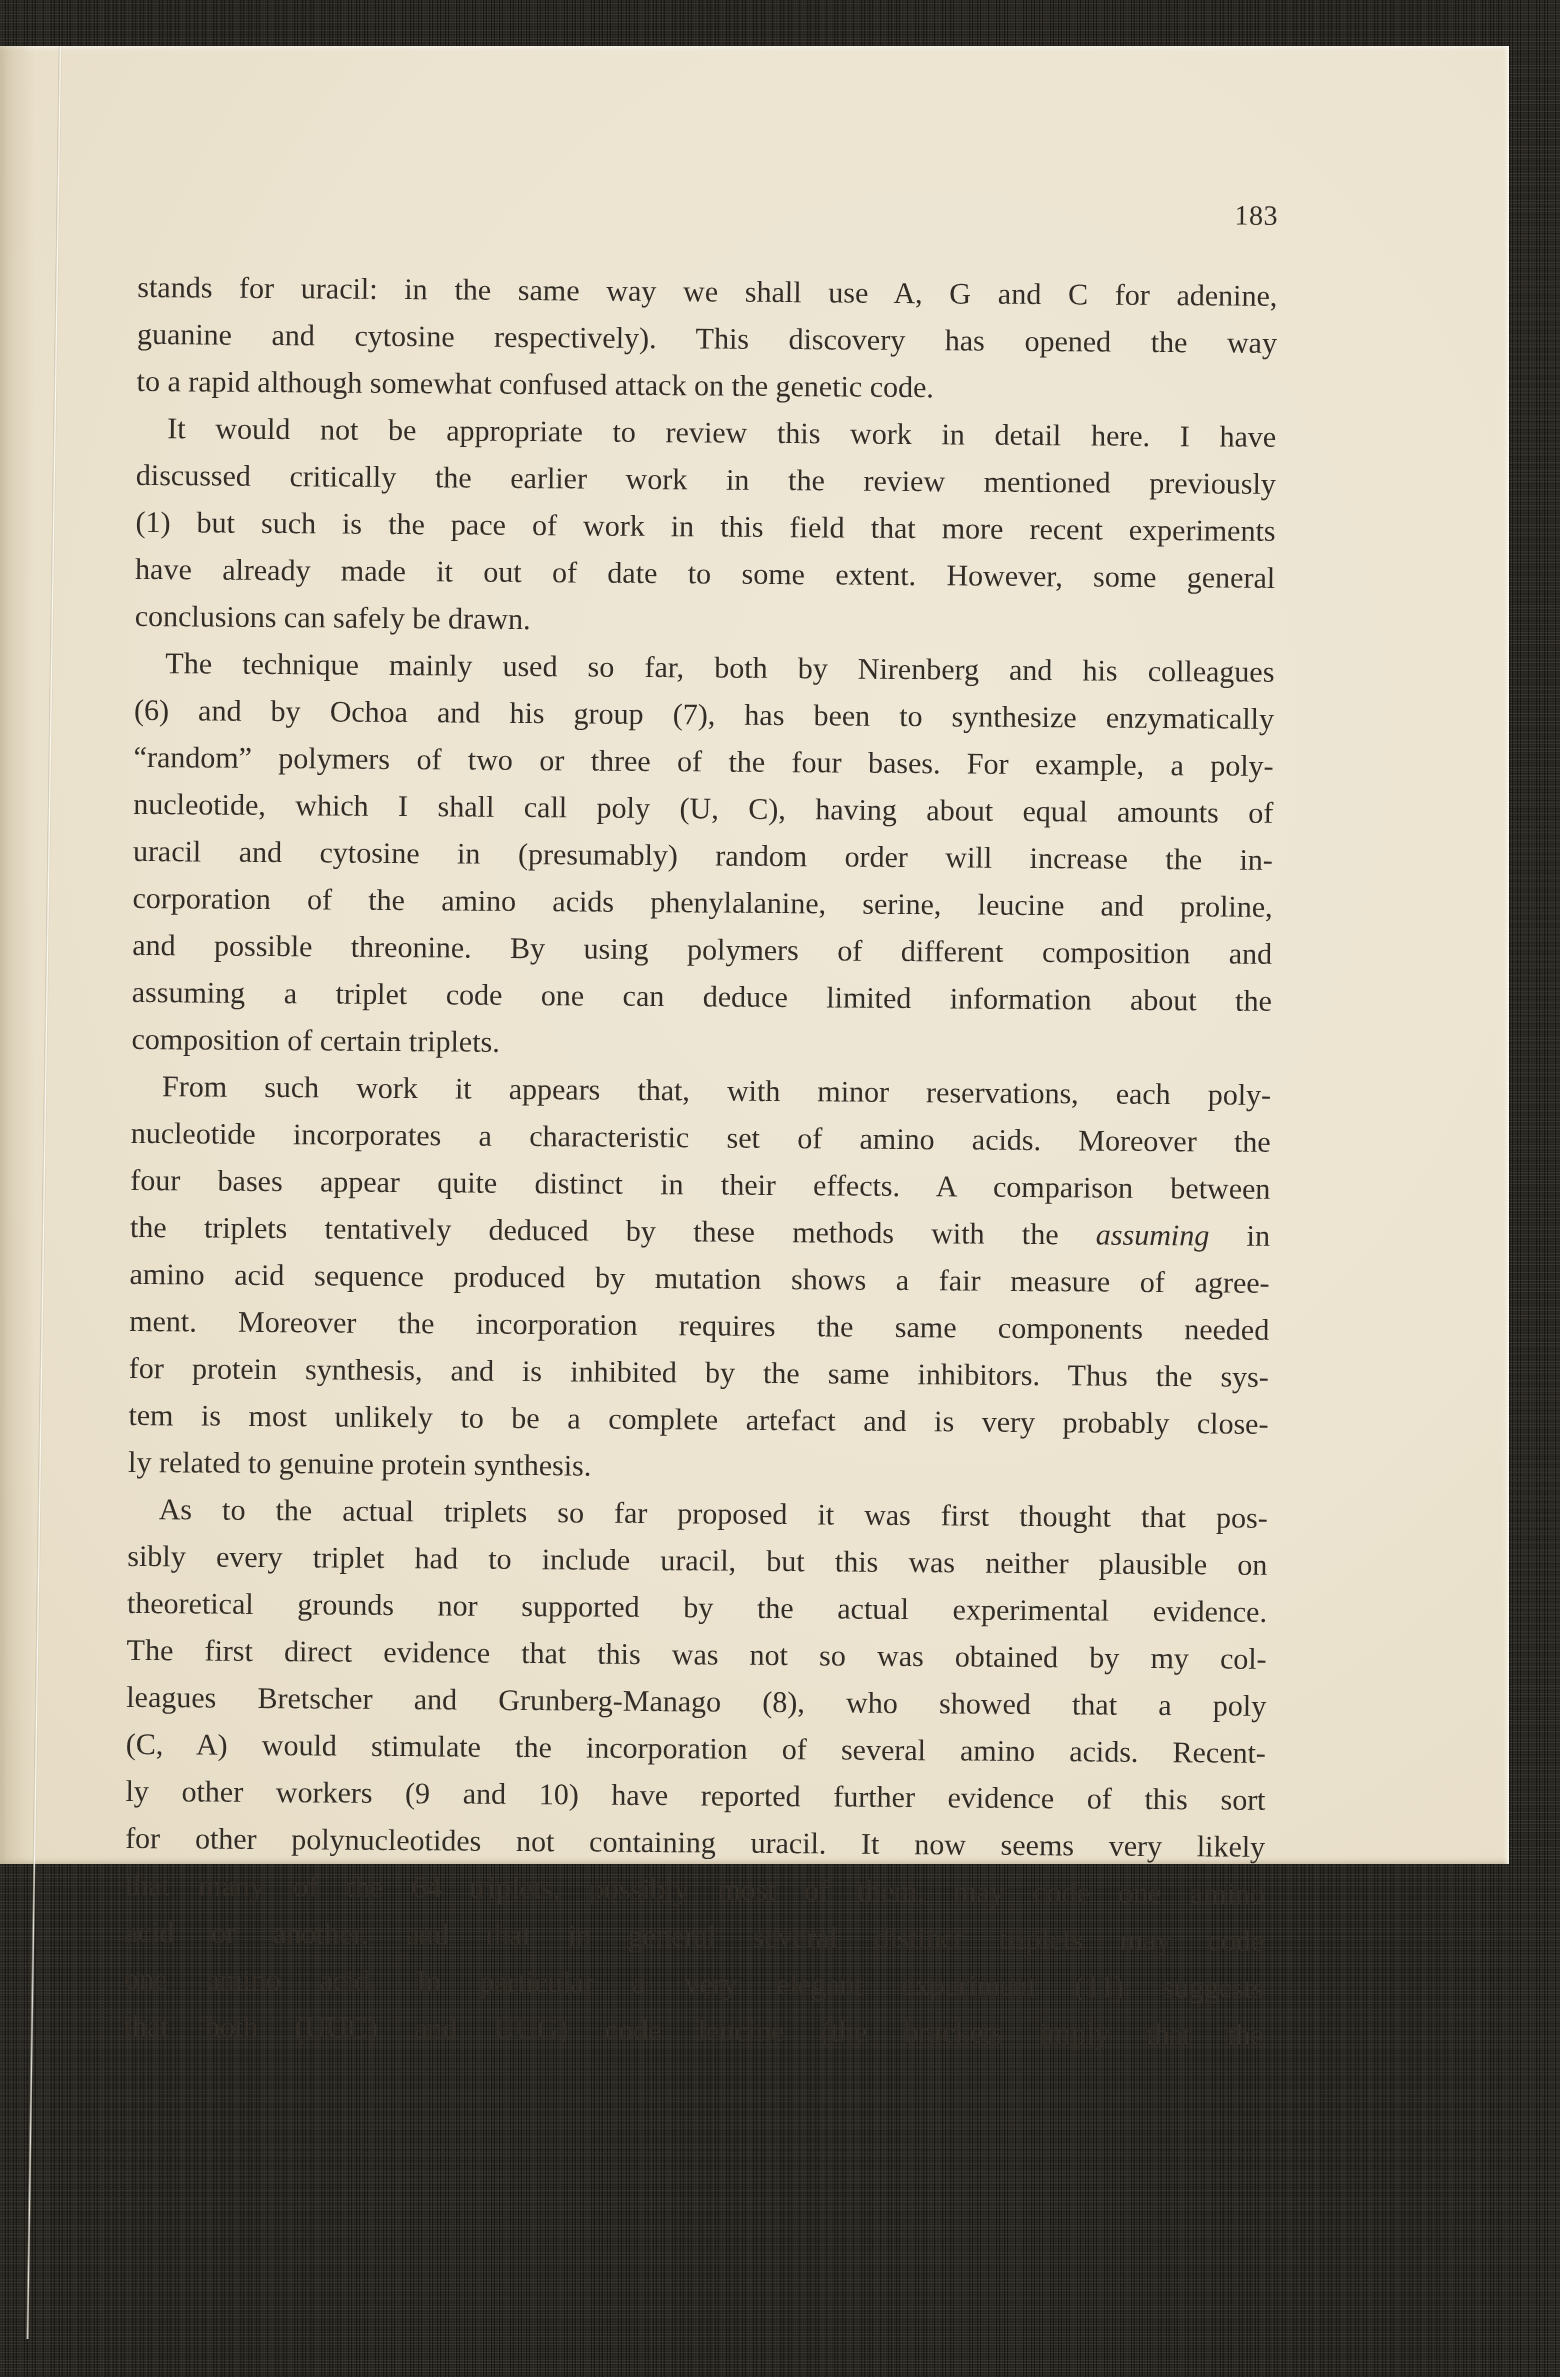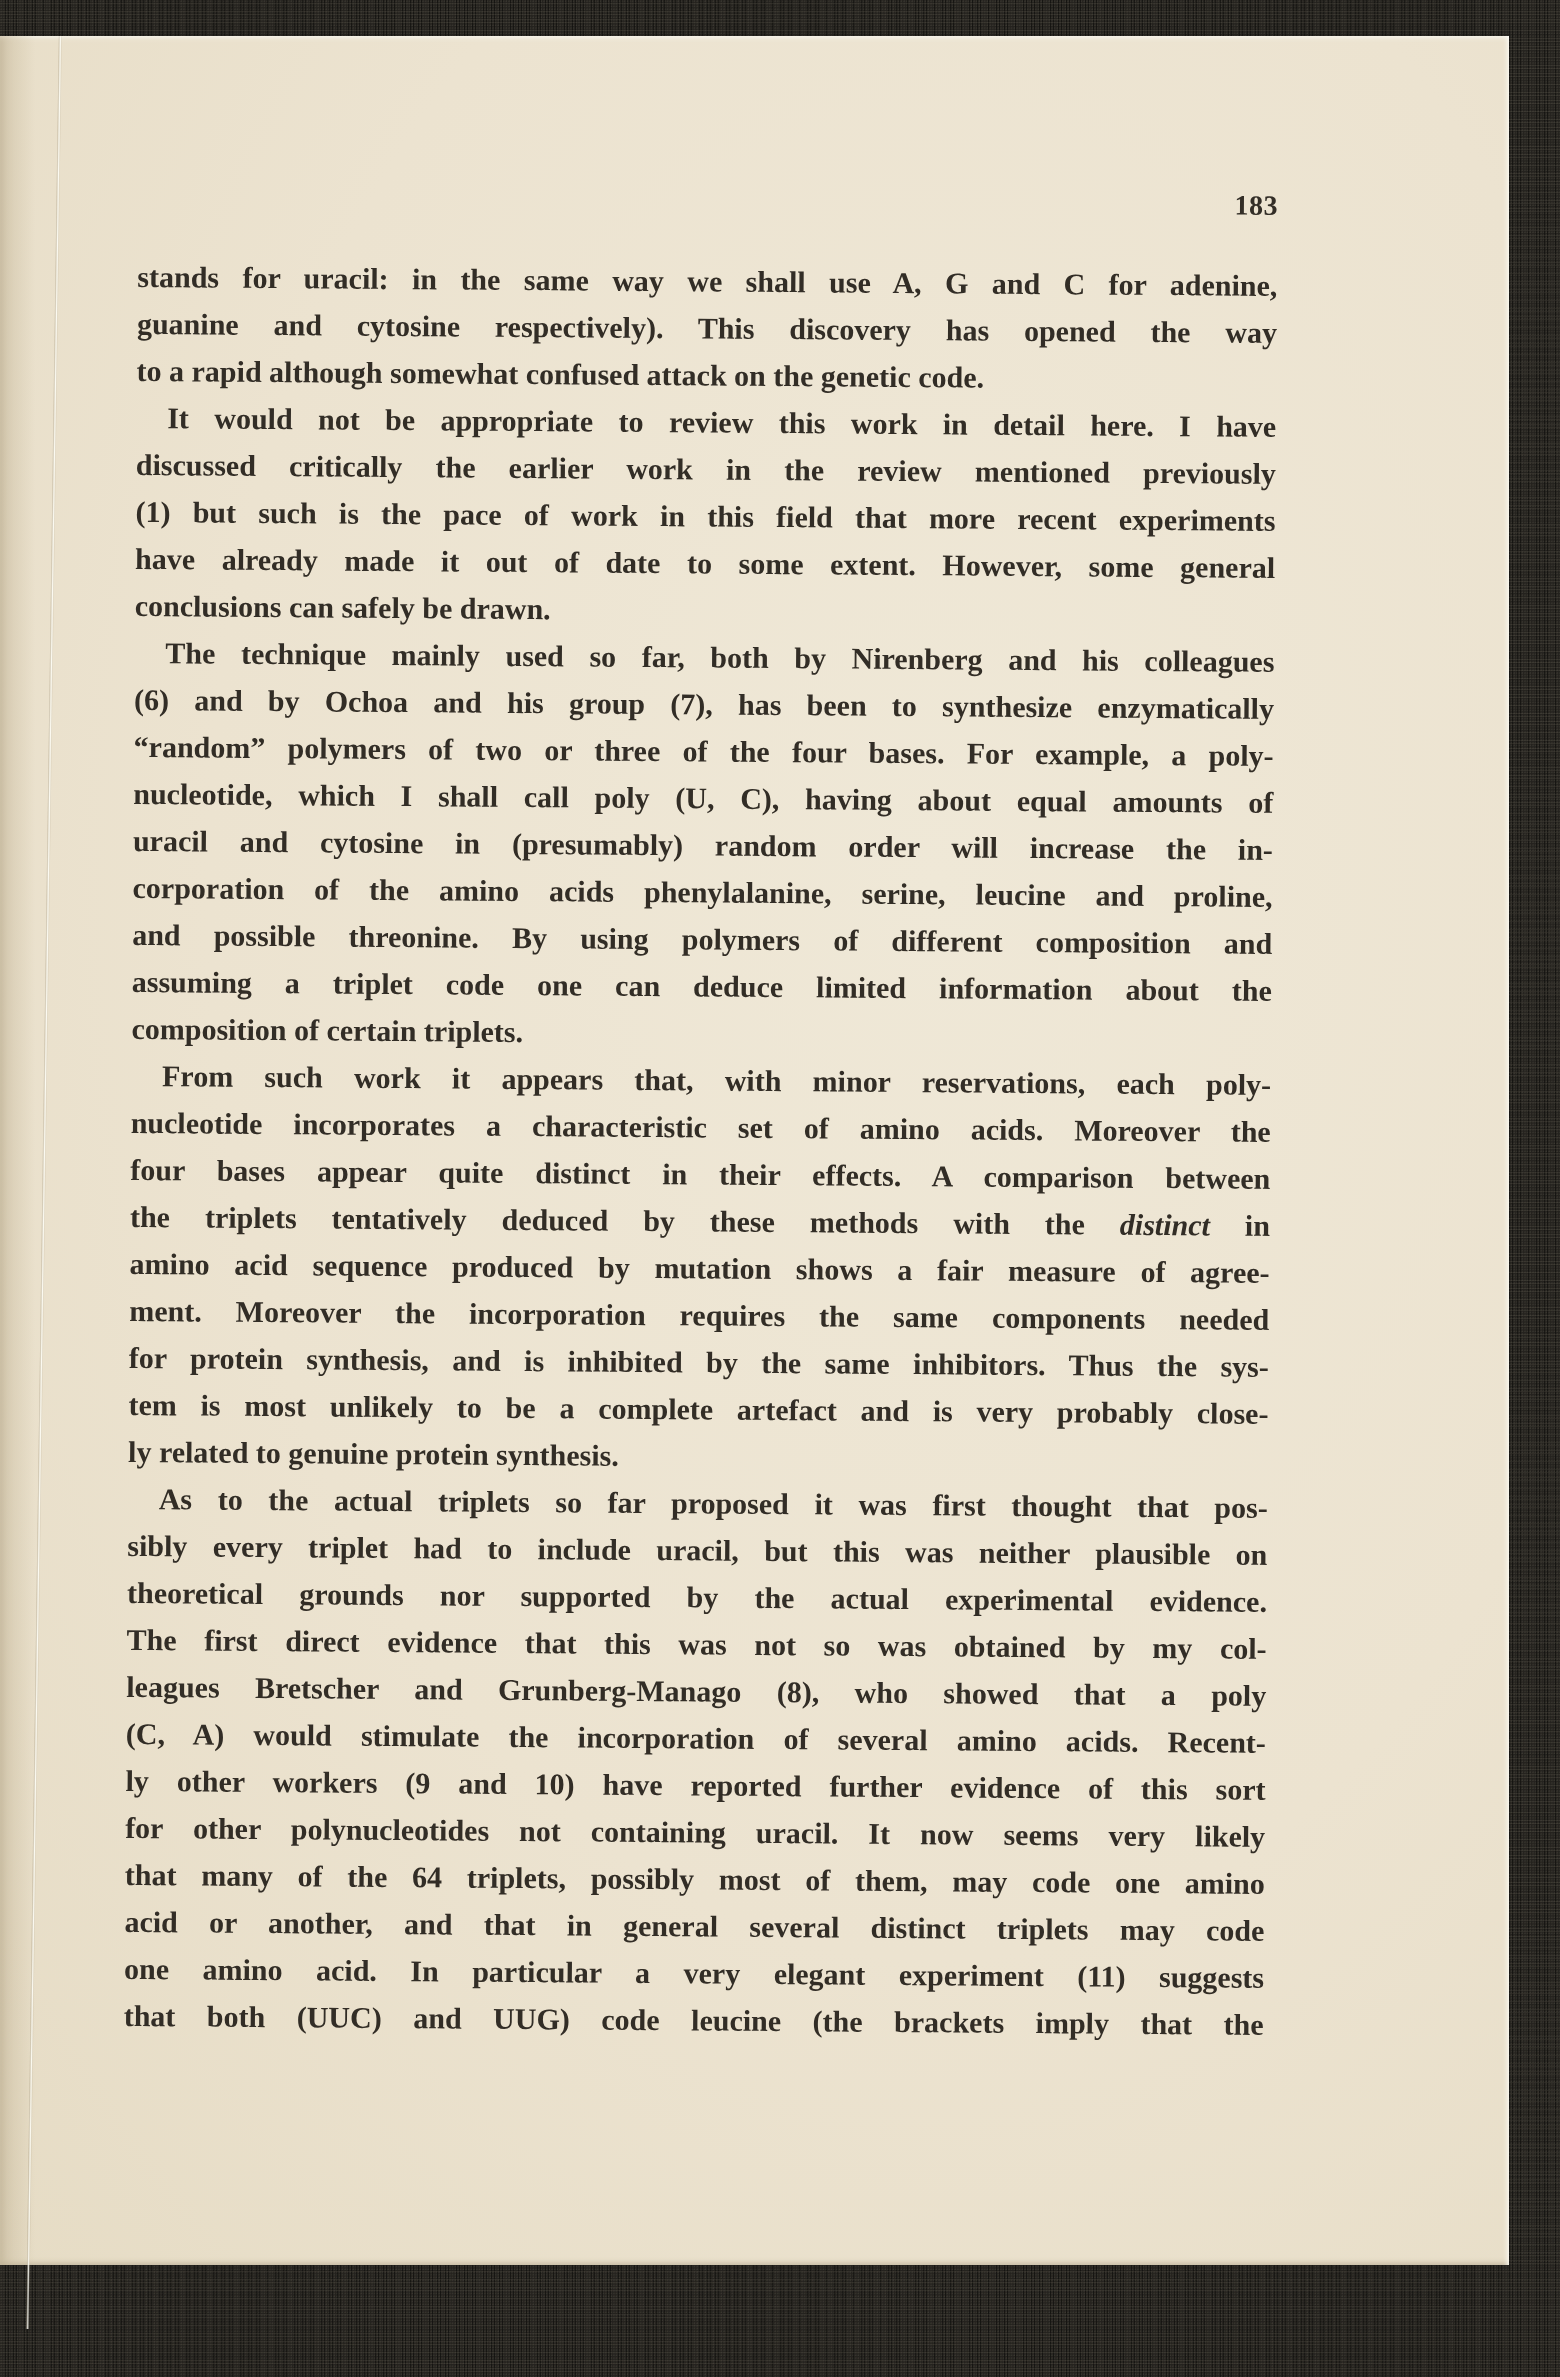--- a/index.html
+++ b/index.html
@@ -20,31 +20,30 @@
       repeating-linear-gradient(0deg,  rgba(78,74,64,0.30) 0 0.5px, rgba(0,0,0,0) 0.5px 2.7px),
       repeating-linear-gradient(90deg, rgba(10,10,8,0.55)  0 0.5px, rgba(0,0,0,0) 0.5px 2.7px),
       radial-gradient(circle at 1.1px 1.1px, #3c3932 0.5px, rgba(0,0,0,0) 1px);
     background-size: auto, auto, 2.7px 2.7px;
   }
 
   
   .paper {
     position: absolute;
     left: 0;
-    top: 36px;
+    top: 46px;
     width: 1509px;
-    height: 2229px;
+    height: 1818px;
     background:
       radial-gradient(ellipse at 62% 38%, #efe8d7 0%, #ece3d0 55%, #e6dcc5 100%);
     box-shadow:
       inset 0 3.8px 4.9px -2.2px rgba(255,255,252,0.85),
       inset -4.9px 0 5.4px -3.3px rgba(255,255,250,0.95),
       inset 0 -4.3px 6.5px -3.8px rgba(110,92,62,0.40),
       inset 7.6px 0 12px -7.6px rgba(120,104,74,0.45);
-    font-weight: bold;
   }
 
   
   .gutter-shade {
     position: absolute;
     left: 0; top: 0;
     width: 35px; height: 100%;
     background: linear-gradient(90deg, rgba(196,182,152,0.55), rgba(196,182,152,0.0));
   }
 
@@ -135,21 +134,21 @@
         <div class="line">“random” polymers of two or three of the four bases. For example, a poly-</div>
         <div class="line">nucleotide, which I shall call poly (U, C), having about equal amounts of</div>
         <div class="line">uracil and cytosine in (presumably) random order will increase the in-</div>
         <div class="line">corporation of the amino acids phenylalanine, serine, leucine and proline,</div>
         <div class="line">and possible threonine. By using polymers of different composition and</div>
         <div class="line">assuming a triplet code one can deduce limited information about the</div>
         <div class="line noj">composition of certain triplets.</div>
         <div class="line indent">From such work it appears that, with minor reservations, each poly-</div>
         <div class="line">nucleotide incorporates a characteristic set of amino acids. Moreover the</div>
         <div class="line">four bases appear quite distinct in their effects. A comparison between</div>
-        <div class="line"><span>the triplets tentatively deduced by these methods with the </span><em>distinct</em><span> in</span></div>
+        <div class="line"><span>the triplets tentatively deduced by these methods with the </span><em>assuming</em><span> in</span></div>
         <div class="line">amino acid sequence produced by mutation shows a fair measure of agree-</div>
         <div class="line">ment. Moreover the incorporation requires the same components needed</div>
         <div class="line">for protein synthesis, and is inhibited by the same inhibitors. Thus the sys-</div>
         <div class="line">tem is most unlikely to be a complete artefact and is very probably close-</div>
         <div class="line noj">ly related to genuine protein synthesis.</div>
         <div class="line indent">As to the actual triplets so far proposed it was first thought that pos-</div>
         <div class="line">sibly every triplet had to include uracil, but this was neither plausible on</div>
         <div class="line">theoretical grounds nor supported by the actual experimental evidence.</div>
         <div class="line">The first direct evidence that this was not so was obtained by my col-</div>
         <div class="line">leagues Bretscher and Grunberg-Manago (8), who showed that a poly</div>

